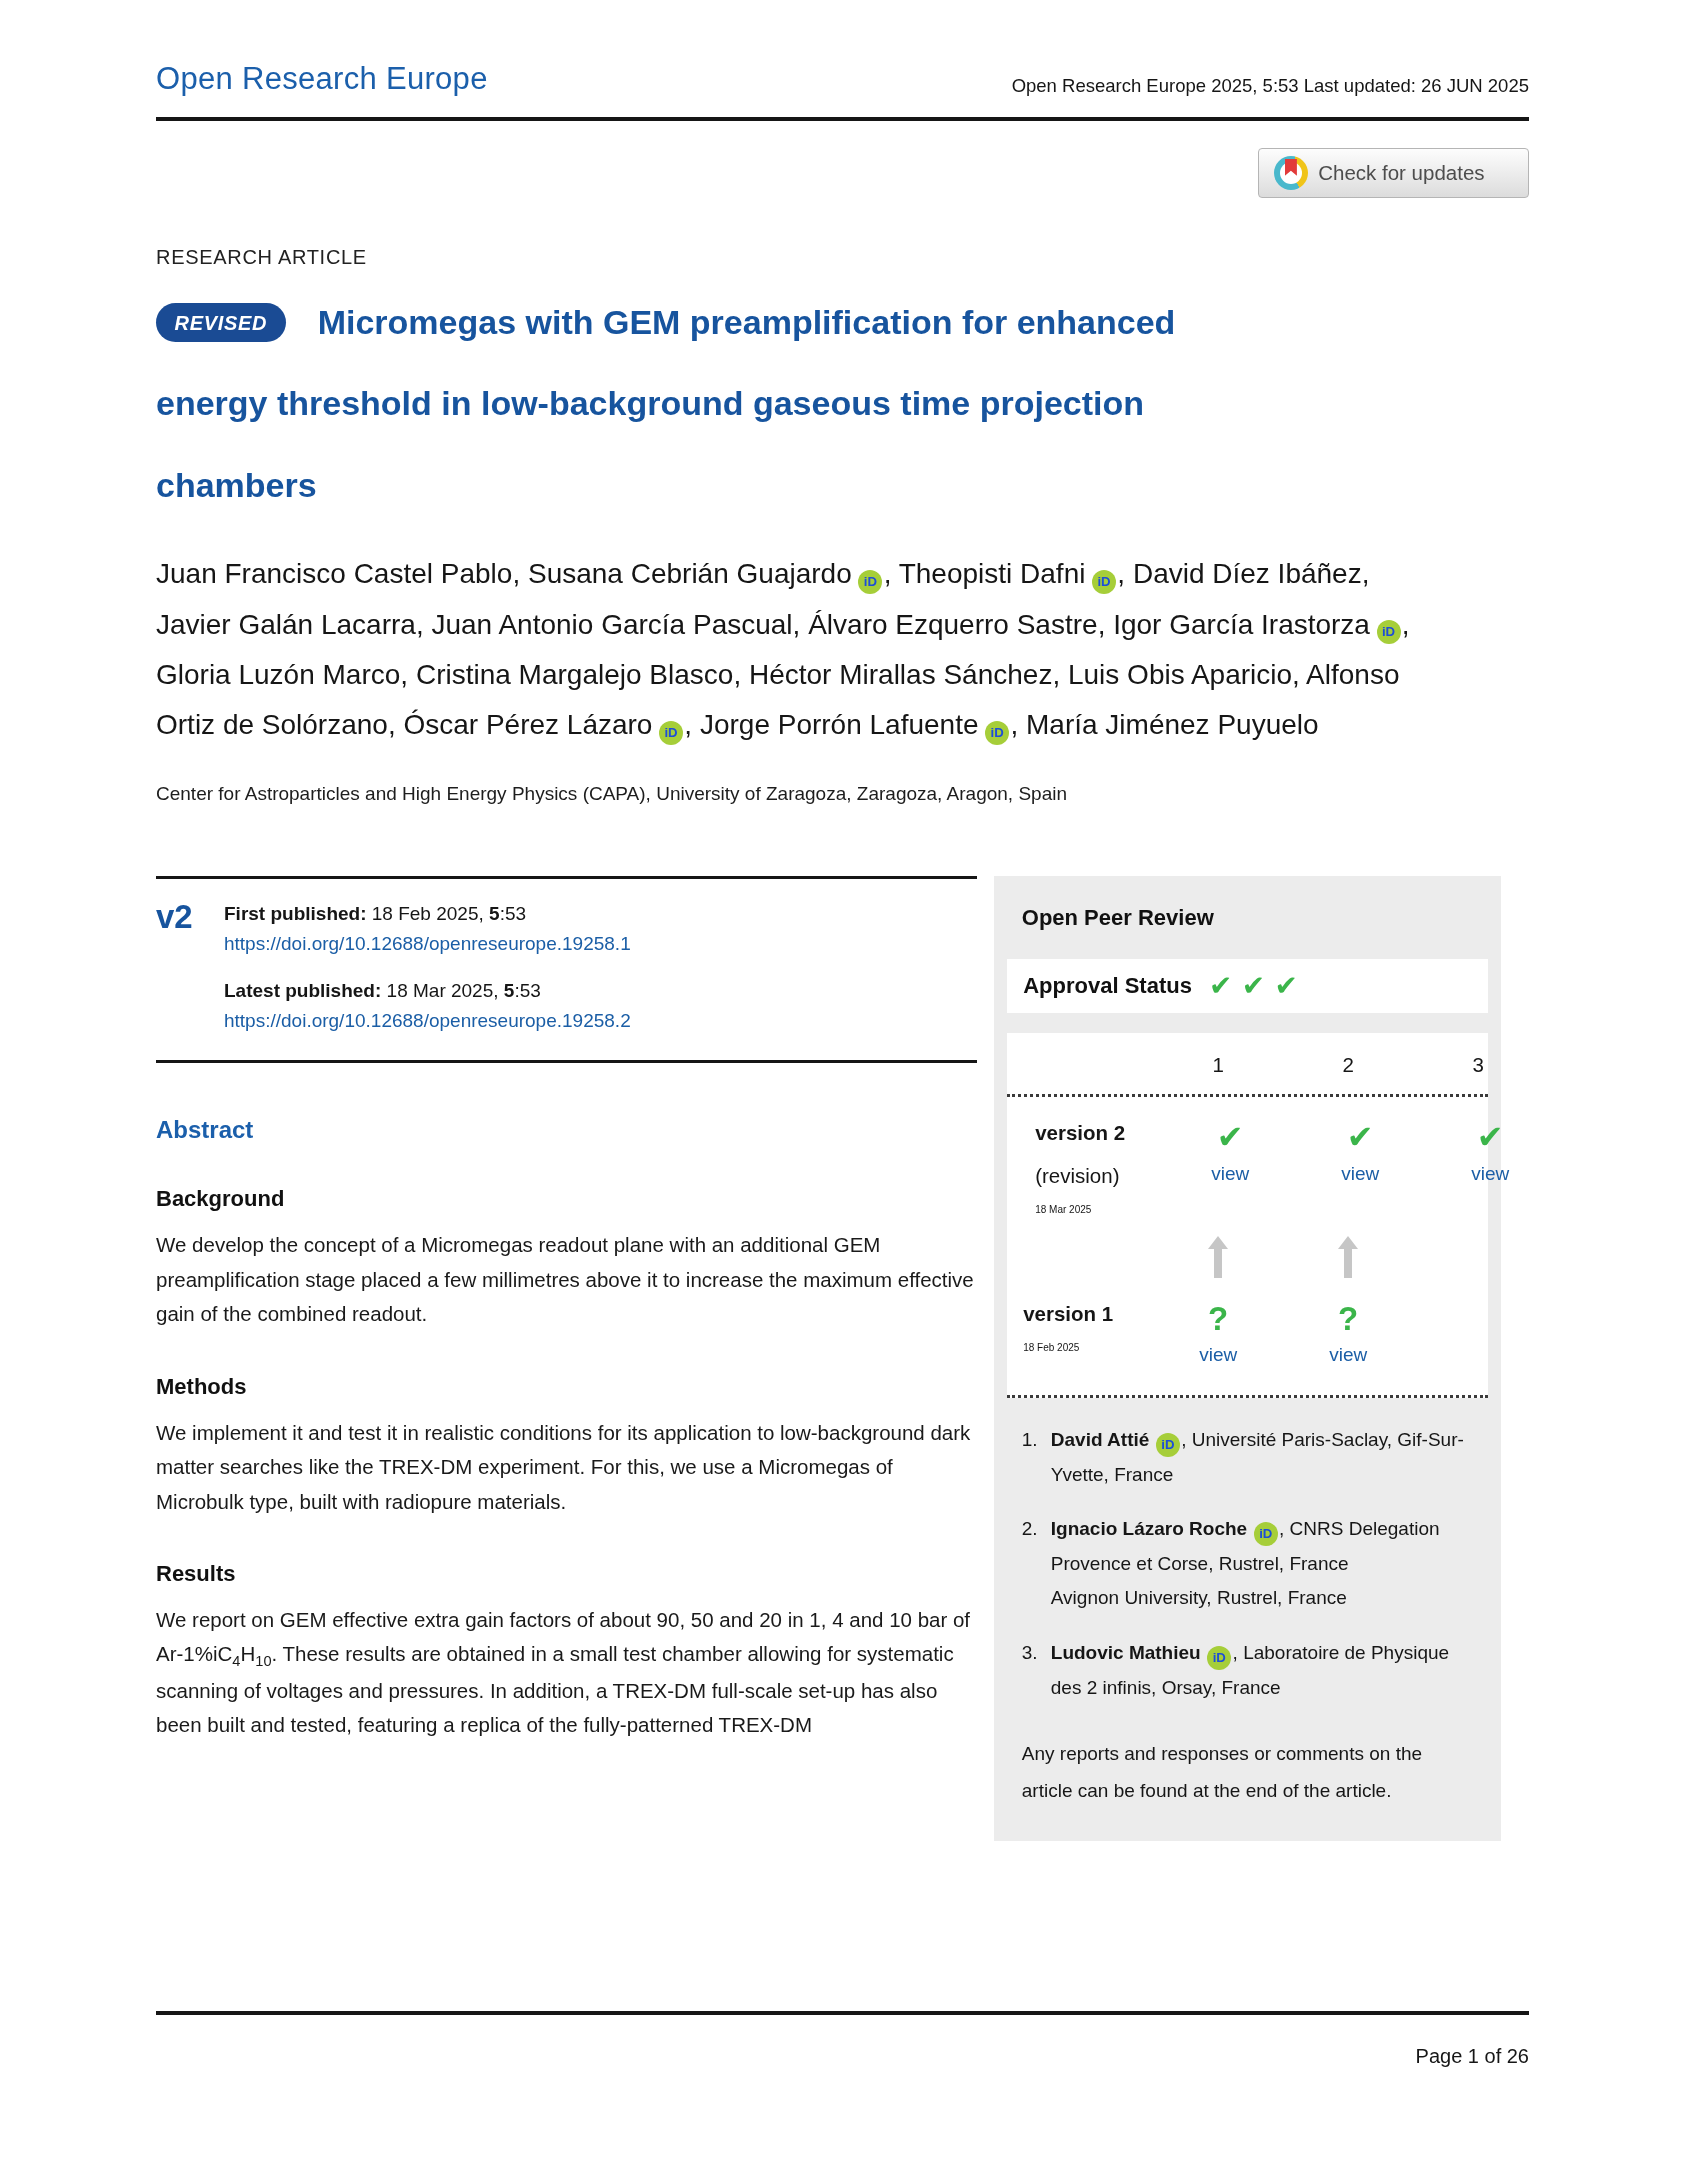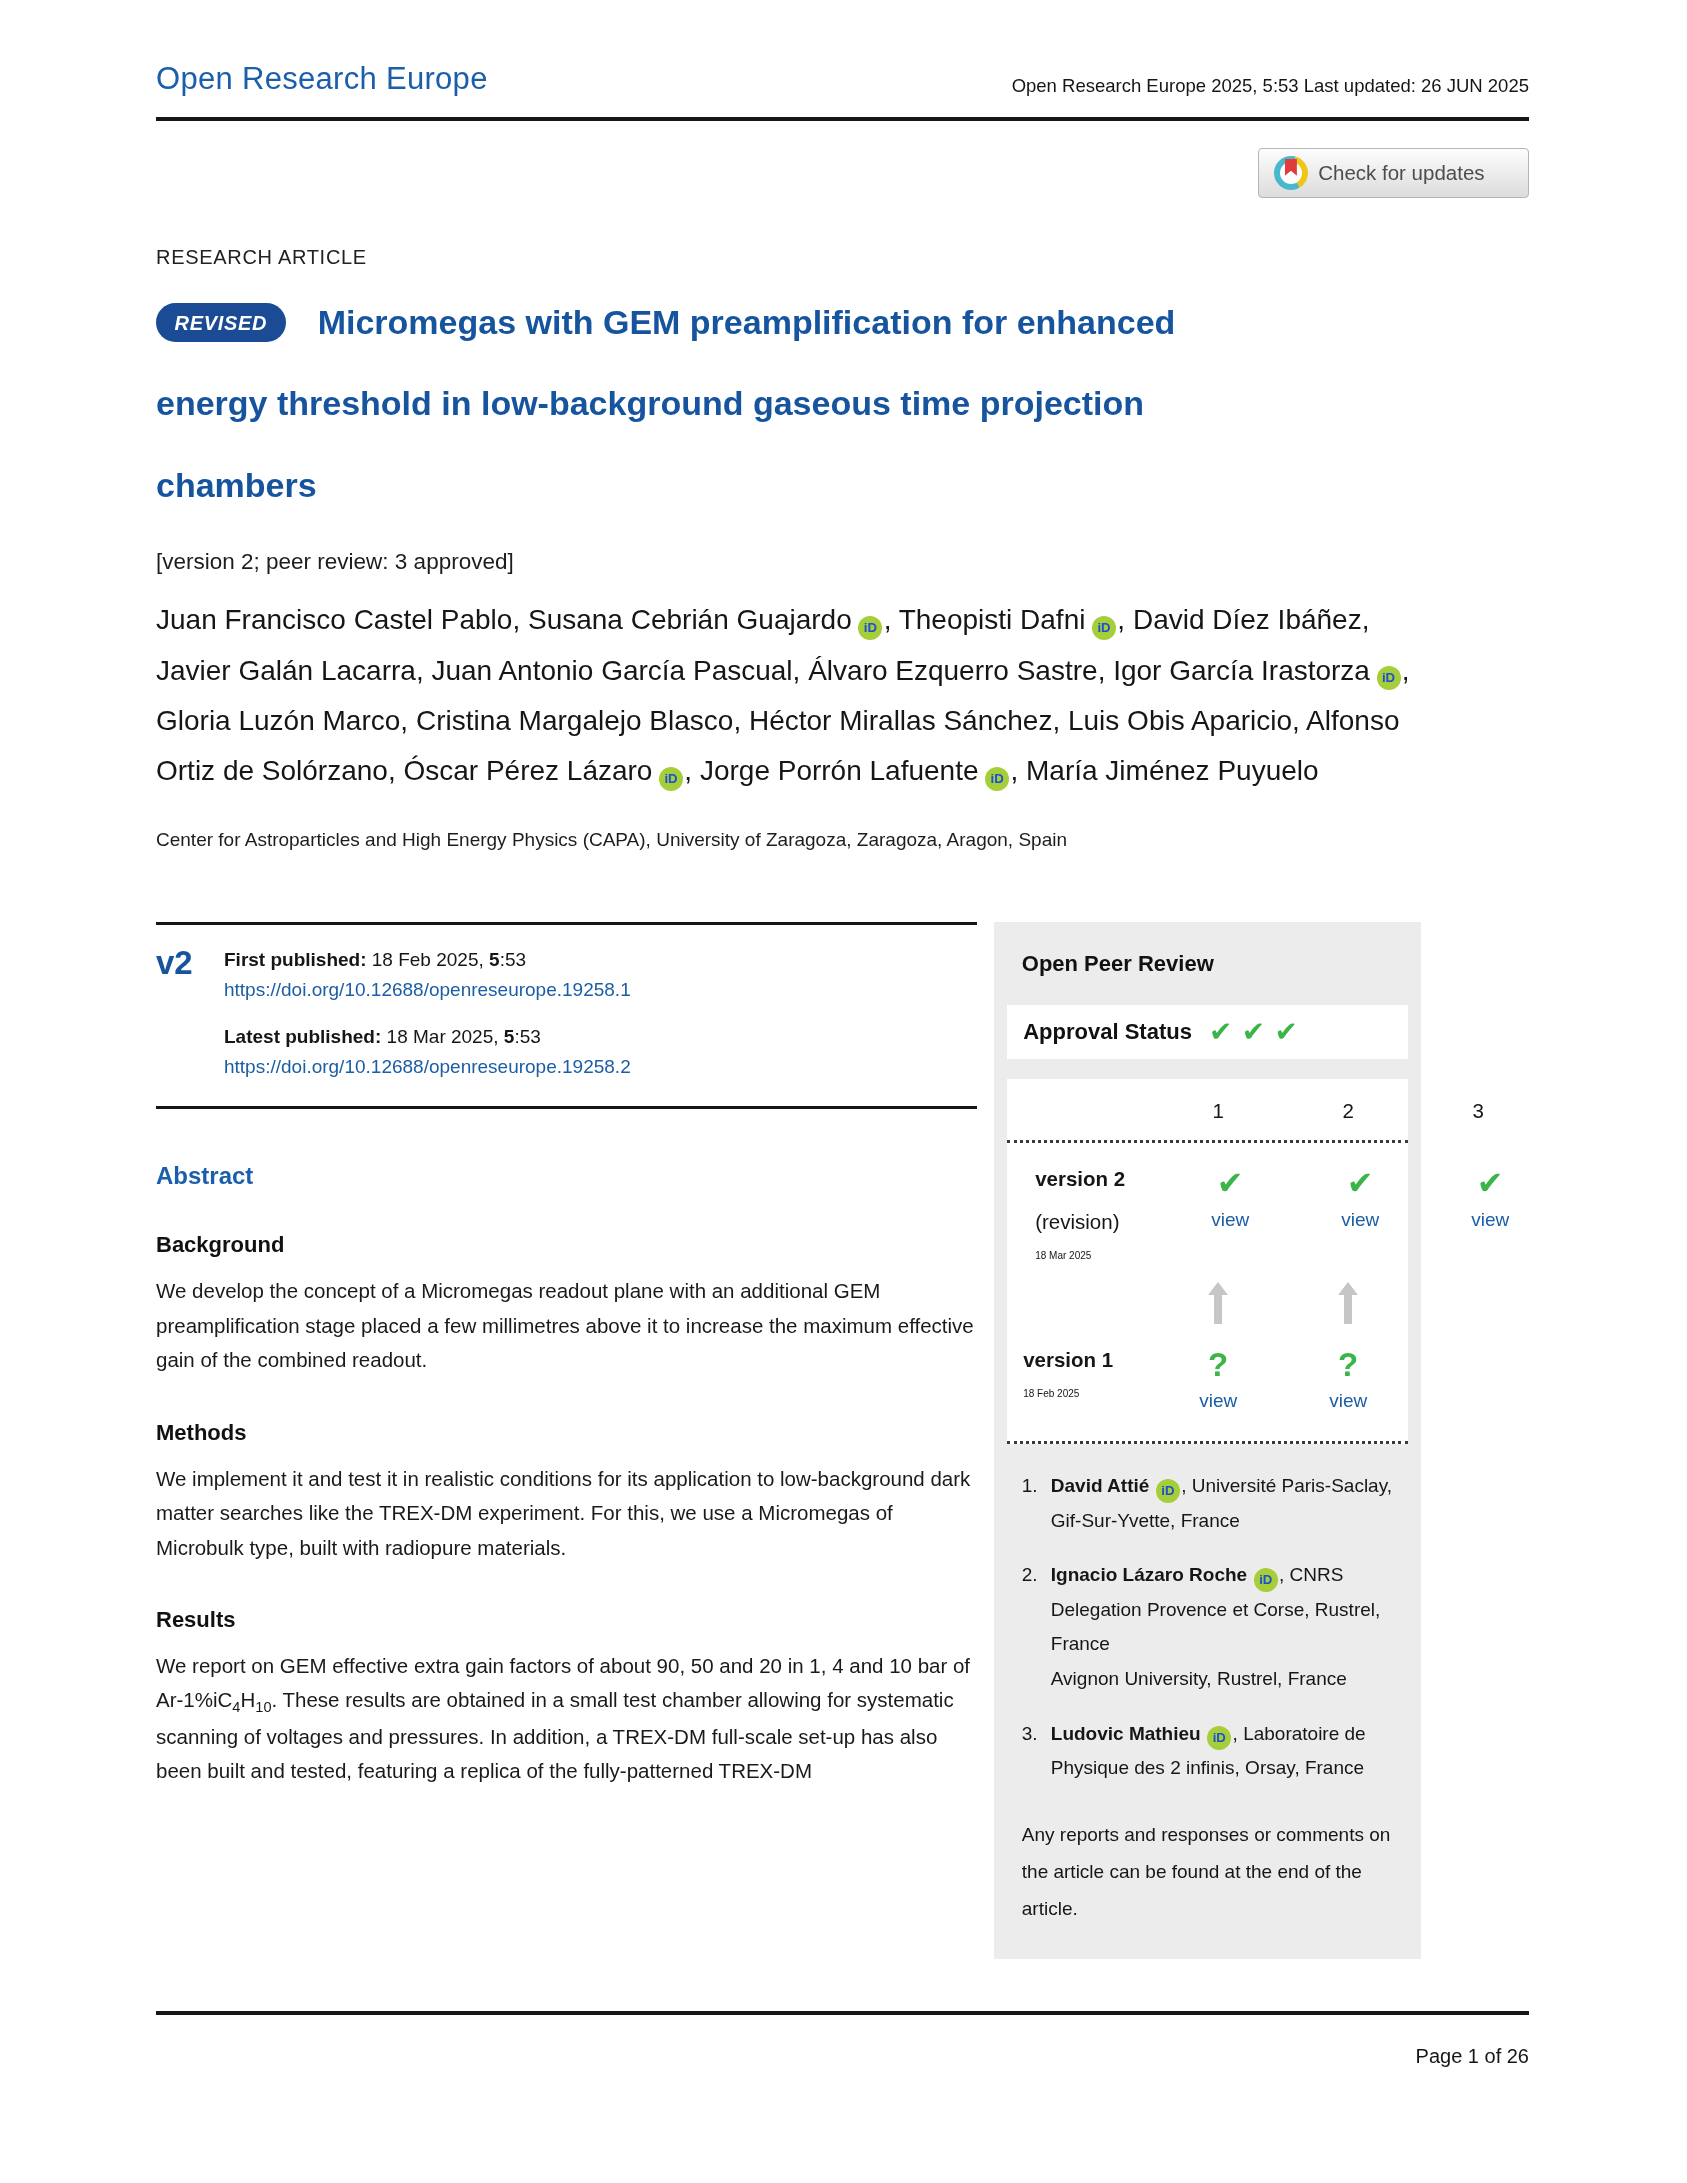--- a/index.html
+++ b/index.html
@@ -32,21 +32,21 @@
     letter-spacing:0.7px;padding:9.3px 18.5px;border-radius:661px;vertical-align:4px;margin-right:22.5px;line-height:1;font-style:italic;}
   .version-note{margin-top:2.6px;font-size:22.5px;color:#1d1d1d;}
   .authors{margin-top:20px;width:1284px;font-size:28px;line-height:1.8;color:#161616;}
   .orcid{display:inline-flex;align-items:center;justify-content:center;width:24px;height:24px;border-radius:50%;
     background:#A6CE39;color:#1d4ed8;font-size:13.2px;font-weight:bold;vertical-align:-2.6px;margin:0 1.3px 0 6.6px;}
   .affiliation{margin-top:32px;font-size:19px;color:#1d1d1d;}
 
   
   .cols{display:flex;gap:17px;margin-top:71px;align-items:flex-start;}
   .left-col{width:821px;}
-  .right-col{width:427px;background:#ECECEC;padding:18.5px 13.2px 0;}
+  .right-col{width:507px;background:#ECECEC;padding:18.5px 13.2px 0;}
 
   
   .pub-box{border-top:3.3px solid #161616;border-bottom:3.3px solid #161616;padding:20px 0 24px;display:flex;}
   .v2-tag{font-size:33px;font-weight:bold;color:#17549E;width:68px;line-height:1.1;}
   .pub-info{font-size:19px;line-height:1.6;color:#161616;}
   .pub-info .row b{font-weight:bold;}
   .doi-link{color:#1B5EA6;text-decoration:none;display:inline-block;}
   .pub-gap{height:16px;}
 
   
@@ -119,21 +119,20 @@
 
     <h1 class="title">
       <span>
         <span class="revised-badge">REVISED</span>
         <span>Micromegas with GEM preamplification for enhanced</span>
       </span><br>
       <span>energy threshold in low-background gaseous time projection</span><br>
       <span>chambers</span>
     </h1>
 
-    <div class="version-note">[version 2; peer review: 3 approved]</div>
 
     <div class="authors">
       <span>Juan Francisco Castel Pablo</span><span>, </span><span>Susana Cebrián Guajardo</span><span class="orcid">iD</span><span>, </span><span>Theopisti Dafni</span><span class="orcid">iD</span><span>, </span><span>David Díez Ibáñez</span><span>, </span><span>Javier Galán Lacarra</span><span>, </span><span>Juan Antonio García Pascual</span><span>, </span><span>Álvaro Ezquerro Sastre</span><span>, </span><span>Igor García Irastorza</span><span class="orcid">iD</span><span>, </span><span>Gloria Luzón Marco</span><span>, </span><span>Cristina Margalejo Blasco</span><span>, </span><span>Héctor Mirallas Sánchez</span><span>, </span><span>Luis Obis Aparicio</span><span>, </span><span>Alfonso Ortiz de Solórzano</span><span>, </span><span>Óscar Pérez Lázaro</span><span class="orcid">iD</span><span>, </span><span>Jorge Porrón Lafuente</span><span class="orcid">iD</span><span>, </span><span>María Jiménez Puyuelo</span><span></span>
     </div>
 
     <div class="affiliation">Center for Astroparticles and High Energy Physics (CAPA), University of Zaragoza, Zaragoza, Aragon, Spain</div>
 
     <div class="cols">
       <div class="left-col">
 

